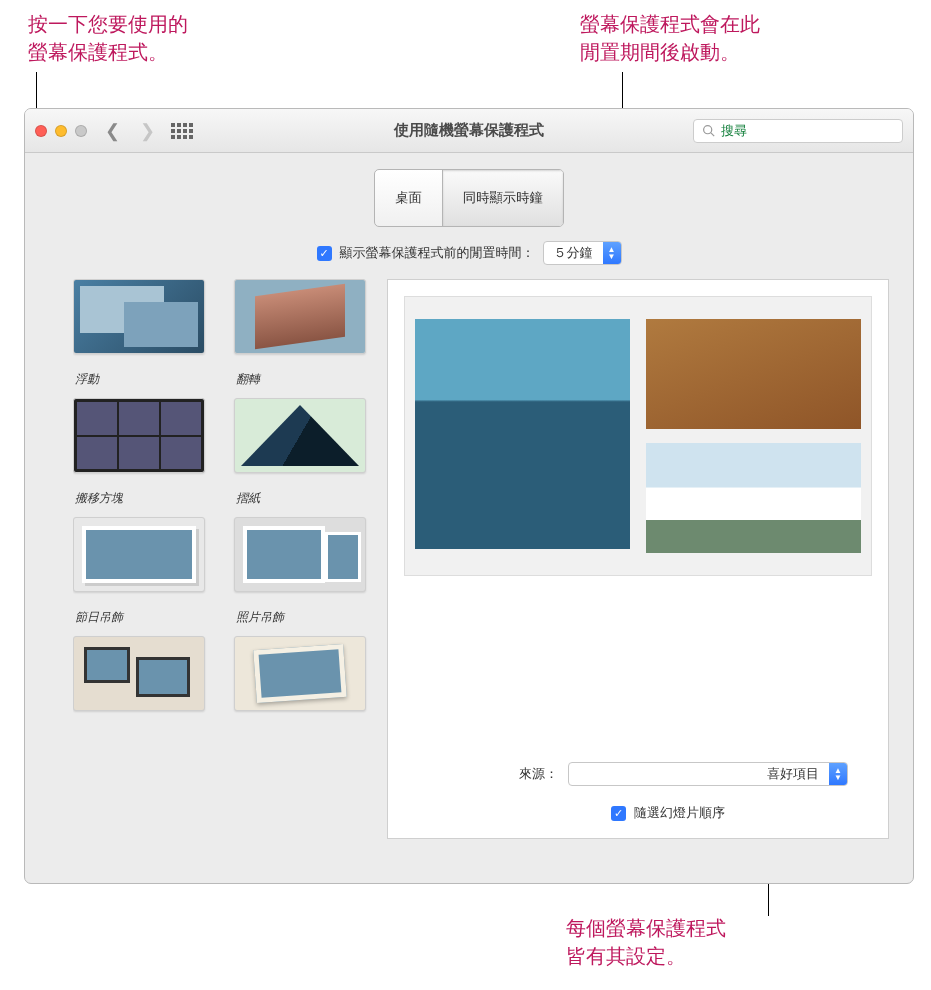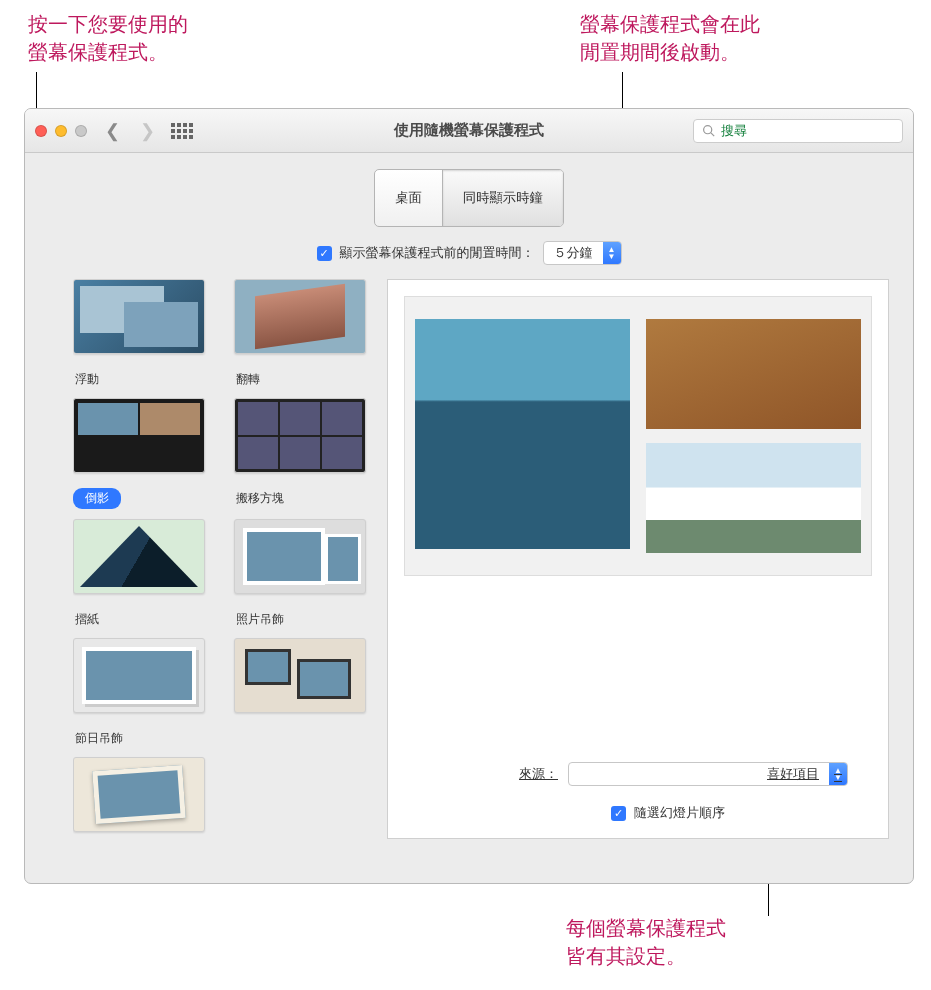--- a/index.html
+++ b/index.html
@@ -83,33 +83,33 @@
 .content { display:flex; gap:14px; padding:0 24px 0 48px; height:560px;}
 .ss-list {
   width:300px; overflow-y:auto; display:grid; grid-template-columns:1fr 1fr;
   gap:10px 22px; align-content:start;
 }
 .ss-item { cursor:pointer; }
 .thumb {
   width:132px; height:75px; border:1px solid #cfcfcf; border-radius:3px;
   background:#d9e5ed; box-shadow:0 1px 2px rgba(0,0,0,.12); position:relative; overflow:hidden;
 }
-.ss-label { font-size:12px; color:#333; padding:2px 0 0 2px; display:inline-block;}
+.ss-label { font-size:12px; color:#333; padding:2px 0 0 2px; display:inline-block;font-style:italic;}
 .ss-item.selected .ss-label {
   background:#2f78ff; color:#fff; border-radius:9px; padding:2px 12px;
 }
 .preview-panel { flex:1; border:1px solid #cfcfcf; background:#fff; padding:16px; display:flex; flex-direction:column;}
 .preview-img {
   height:280px; background:#f1f1f1; border:1px solid #ddd; position:relative; overflow:hidden;
 }
 .preview-img .p1{position:absolute;left:10px;top:22px;width:215px;height:230px;background:linear-gradient(#5ea7c4 35%,#2b5d78 36%,#2b5d78);}
 .preview-img .p2{position:absolute;right:10px;top:22px;width:215px;height:110px;background:linear-gradient(160deg,#b07a3f,#8f5528);}
 .preview-img .p3{position:absolute;right:10px;bottom:22px;width:215px;height:110px;background:linear-gradient(#cfe3ef 40%,#fff 41%,#fff 70%,#6d8a6f 70%);}
 .settings-block { margin-top:auto; padding:10px 24px 0; }
-.src-row{display:flex;align-items:center;gap:10px;justify-content:flex-end;margin-bottom:18px;text-decoration:underline;}
+.src-row{display:flex;align-items:center;gap:10px;justify-content:flex-end;margin-bottom:18px;}
 .src-row .select{flex:1; max-width:280px;justify-content:flex-end;}
 .rand-row{display:flex;align-items:center;gap:8px;justify-content:center;padding-left:60px;}
 .bottom-row{
   display:flex; align-items:center; gap:10px; padding:12px 24px 0 48px;
   border-top:1px solid #ddd; margin-top:6px;
 }
 .hot-btn{
   margin-left:auto; border:1px solid #c7c7c7; border-radius:4px;
   background:linear-gradient(#fff,#f2f2f2); padding:3px 12px; font-size:13px;
 }
@@ -214,32 +214,31 @@
     <div class="select">
       <span class="val">５分鐘</span>
       <span class="arrows">▲<br>▼</span>
     </div>
   </div>
 
   <div class="content">
     <div class="ss-list" id="ssList">
         <div class="ss-item"><div class="thumb th-float"></div><br><span class="ss-label">浮動</span></div>
         <div class="ss-item"><div class="thumb th-flip"></div><br><span class="ss-label">翻轉</span></div>
-        <div class="ss-item selected"><div class="thumb th-reflect"></div><br><span class="ss-label">倒影</span></div>
         <div class="ss-item"><div class="thumb th-shift">
             <span></span>
             <span></span>
             <span></span>
             <span></span>
             <span></span>
             <span></span>
           </div><br><span class="ss-label">搬移方塊</span></div>
         <div class="ss-item"><div class="thumb th-origami"></div><br><span class="ss-label">摺紙</span></div>
+        <div class="ss-item"><div class="thumb th-holiday"></div><br><span class="ss-label">節日吊飾</span></div>
         <div class="ss-item"><div class="thumb th-photo"></div><br><span class="ss-label">照片吊飾</span></div>
-        <div class="ss-item"><div class="thumb th-holiday"></div><br><span class="ss-label">節日吊飾</span></div>
         <div class="ss-item"><div class="thumb th-wall"></div><br></div>
         <div class="ss-item"><div class="thumb th-vintage"></div><br></div>
       </div>
 
     <div class="preview-panel">
       <div class="preview-img">
         <div class="p1"></div>
           <div class="p2"></div>
           <div class="p3"></div>
       </div>

